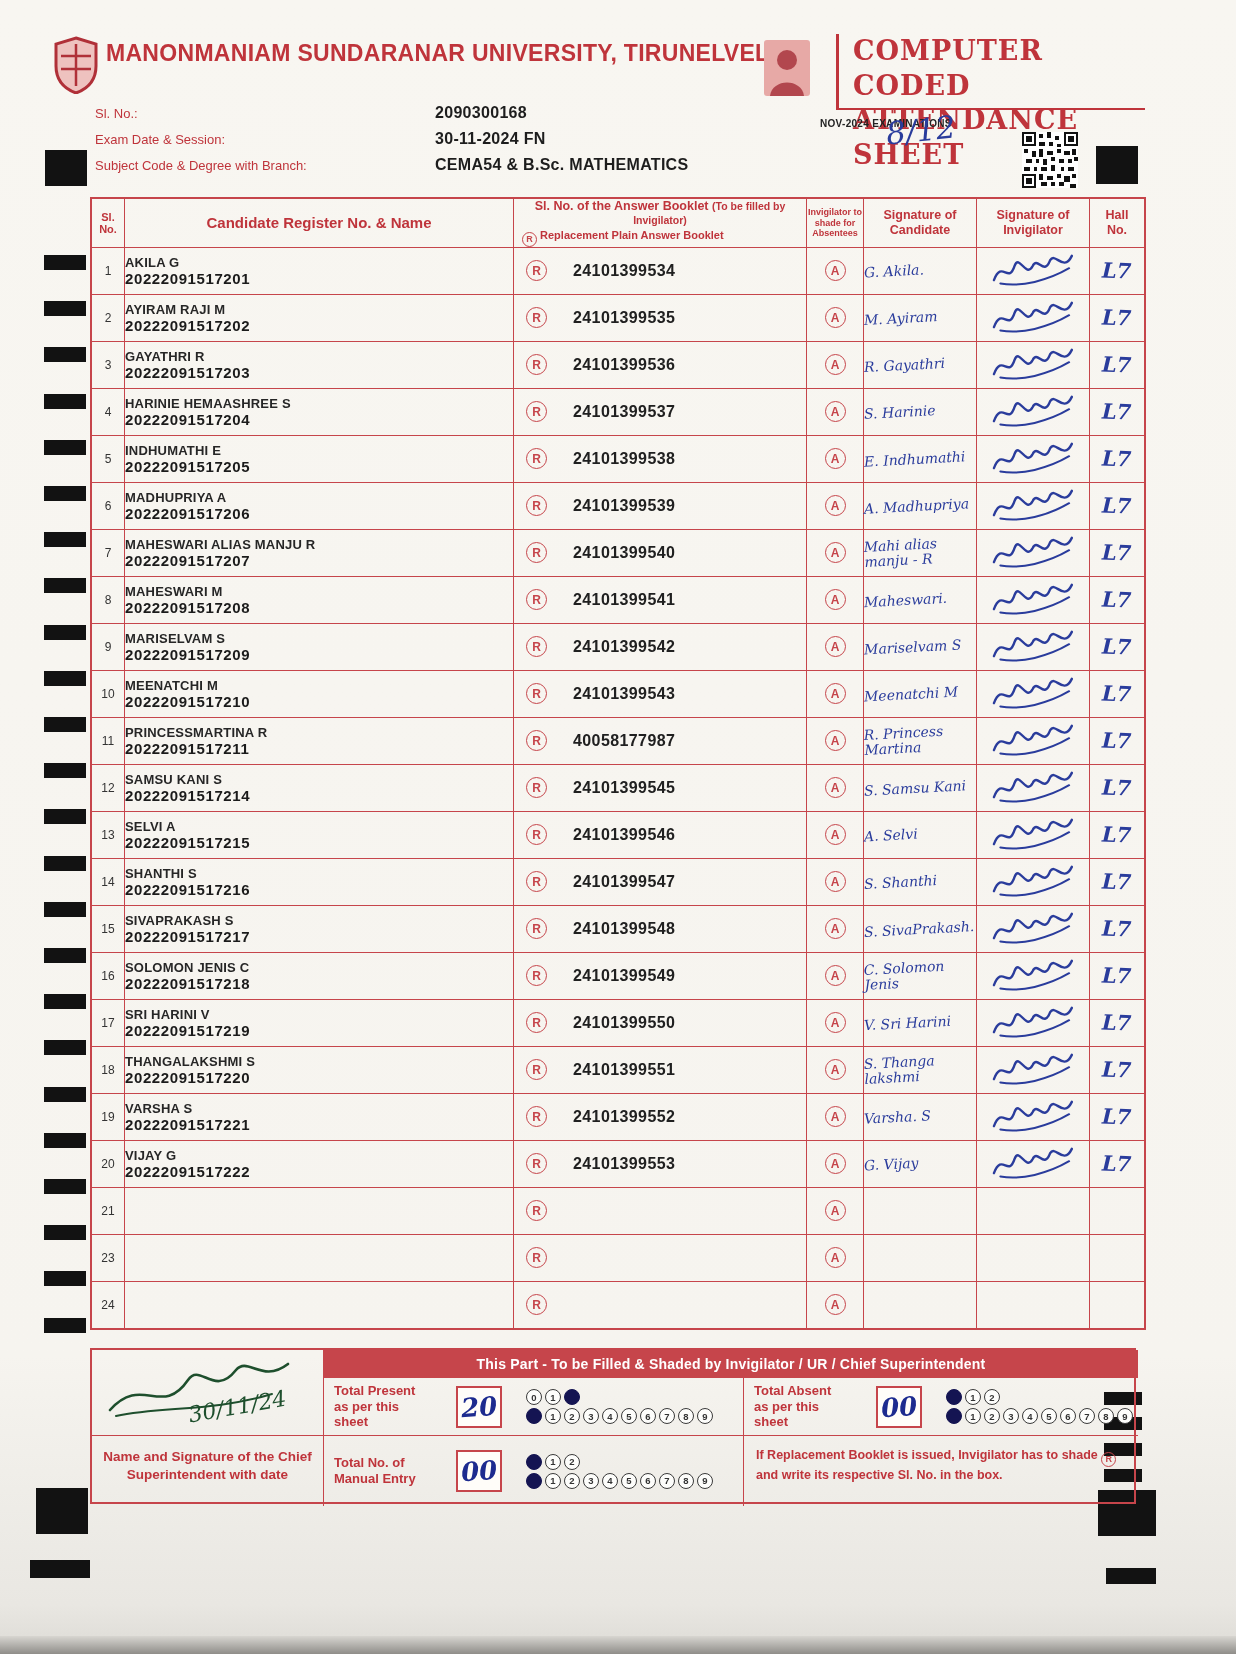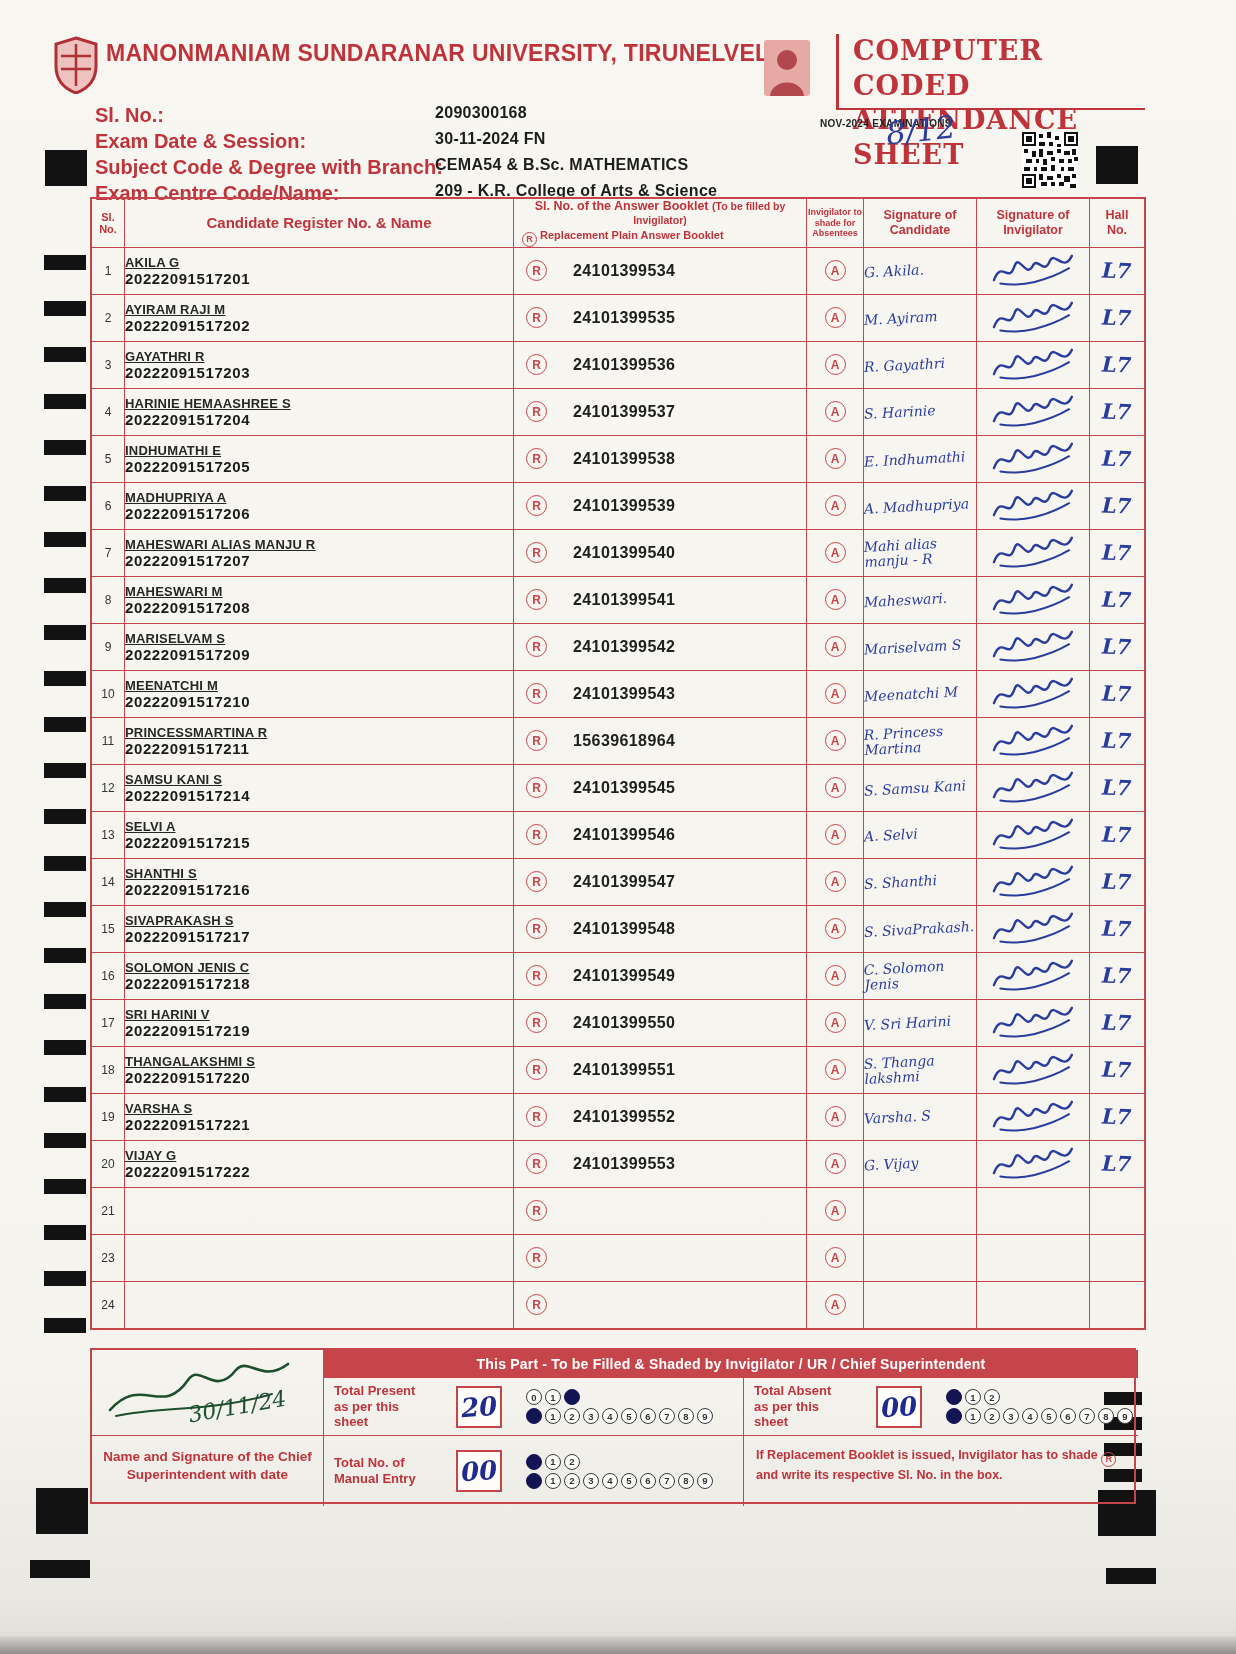--- a/index.html
+++ b/index.html
@@ -12,21 +12,21 @@
   .uni-name{position:absolute;left:106px;top:40px;font-size:23px;font-weight:bold;color:#bf343b;letter-spacing:.3px;}
   .uni-sub{position:absolute;left:106px;top:74px;width:640px;text-align:center;font-size:17px;font-weight:bold;color:#bf343b;}
   .portrait{position:absolute;left:764px;top:40px;width:46px;height:56px;}
   .right-head{position:absolute;left:836px;top:34px;width:292px;height:74px;padding-left:14px;
               border-left:3px solid #bf343b;border-bottom:2px solid #bf343b;}
   .sheet-title{font-family:"DejaVu Serif",serif;font-weight:bold;color:#bf343b;font-size:27px;line-height:1.28;letter-spacing:1px;}
   .exam-session{position:absolute;left:820px;top:118px;font-size:10px;font-weight:bold;color:#222;letter-spacing:.3px;}
 
   
   .info-row{position:absolute;left:95px;width:900px;height:24px;}
-  .ilabel{font-size:20px;font-weight:bold;color:#bf343b;}
+  .ilabel{font-size:13px;font-weight:normal;color:#bf343b;}
   .ival{position:absolute;left:340px;top:0;font-size:16px;font-weight:bold;color:#1d1d1d;letter-spacing:.3px;}
   .page-note{position:absolute;left:886px;top:112px;font-family:"DejaVu Serif",serif;font-style:italic;
              color:#2a3c9c;font-size:31px;transform:rotate(-6deg);}
   .qr{position:absolute;left:1022px;top:132px;width:56px;height:56px;}
 
   
   .sheet-table{position:absolute;left:90px;top:197px;width:1046px;border-collapse:collapse;table-layout:fixed;
                border:2px solid #c6454b;}
   .sheet-table th,.sheet-table td{border:1px solid #c6454b;padding:0;vertical-align:middle;}
   thead th{color:#bf343b;height:42px;padding:2px;}
@@ -35,21 +35,21 @@
   .th-book{width:292px;}
   .bh1{font-size:12.5px;font-weight:bold;text-align:center;}
   .bh1b{font-size:10.5px;}
   .bh2{font-size:11px;font-weight:bold;text-align:left;padding-left:8px;margin-top:2px;}
   .th-shade{width:56px;font-size:9px;line-height:1.15;font-weight:bold;padding:1px 2px;}
   .th-sig{width:112px;font-size:12.5px;line-height:1.2;}
   .th-hall{width:54px;font-size:12.5px;line-height:1.2;}
   tbody td{height:46px;}
   .c-sl{text-align:center;font-size:12px;color:#333;}
   .c-cand{padding:2px 4px 2px 8px;}
-  .cand-name{font-size:13px;font-weight:bold;color:#262626;letter-spacing:.2px;text-decoration:underline;}
+  .cand-name{font-size:13px;font-weight:bold;color:#262626;letter-spacing:.2px;}
   .cand-reg{font-size:15px;font-weight:bold;color:#1b1b1b;letter-spacing:.6px;}
   .bookwrap{display:flex;align-items:center;gap:26px;padding-left:12px;}
   .rsym,.asym{display:inline-flex;width:21px;height:21px;border:1.6px solid #c6454b;border-radius:50%;
               color:#c6454b;font-weight:bold;font-size:12px;align-items:center;justify-content:center;
               flex:none;box-sizing:border-box;background:transparent;}
   .rsym.small{width:15px;height:15px;font-size:9px;border-width:1.3px;vertical-align:-3px;}
   .bookno{font-size:16px;font-weight:bold;color:#202020;letter-spacing:.4px;}
   .c-shade{text-align:center;}
   .c-sig{padding:2px 4px;}
   .sig{font-family:"DejaVu Serif",serif;font-style:italic;color:#2a3c9c;font-size:14px;line-height:1.05;
@@ -162,24 +162,20 @@
     <span class="ilabel">Sl. No.:</span>
     <span class="ival">2090300168</span>
   </div>
   <div class="info-row" style="top:130px;">
     <span class="ilabel">Exam Date &amp; Session:</span>
     <span class="ival">30-11-2024 FN</span>
   </div>
   <div class="info-row" style="top:156px;">
     <span class="ilabel">Subject Code &amp; Degree with Branch:</span>
     <span class="ival">CEMA54 &amp; B.Sc. MATHEMATICS</span>
-  </div>
-  <div class="info-row" style="top:182px;">
-    <span class="ilabel">Exam Centre Code/Name:</span>
-    <span class="ival">209 - K.R. College of Arts &amp; Science</span>
   </div>
   <div class="page-note">8/12</div>
   <div class="qr">
     <svg viewBox="0 0 29 29" width="56" height="56" shape-rendering="crispEdges">
       <rect width="29" height="29" fill="#fff"></rect>
       <g fill="#111">
         <rect x="0" y="0" width="7" height="7"></rect>
           <rect x="22" y="0" width="7" height="7"></rect>
           <rect x="0" y="22" width="7" height="7"></rect>
         <rect x="1" y="1" width="5" height="5" fill="#fff"></rect>
@@ -563,21 +559,21 @@
 
     <tr class="row">
       <td class="c-sl">11</td>
       <td class="c-cand">
         <div class="cand-name">PRINCESSMARTINA R</div>
         <div class="cand-reg">20222091517211</div>
       </td>
       <td class="c-book">
         <div class="bookwrap">
           <span class="rsym">R</span>
-          <span class="bookno">15639618964</span>
+          <span class="bookno">40058177987</span>
         </div>
       </td>
       <td class="c-shade">
         <span class="asym">A</span>
       </td>
       <td class="c-sig">
         <span class="sig">R. Princess Martina</span>
       </td>
       <td class="c-inv">
         <span class="invsig">

